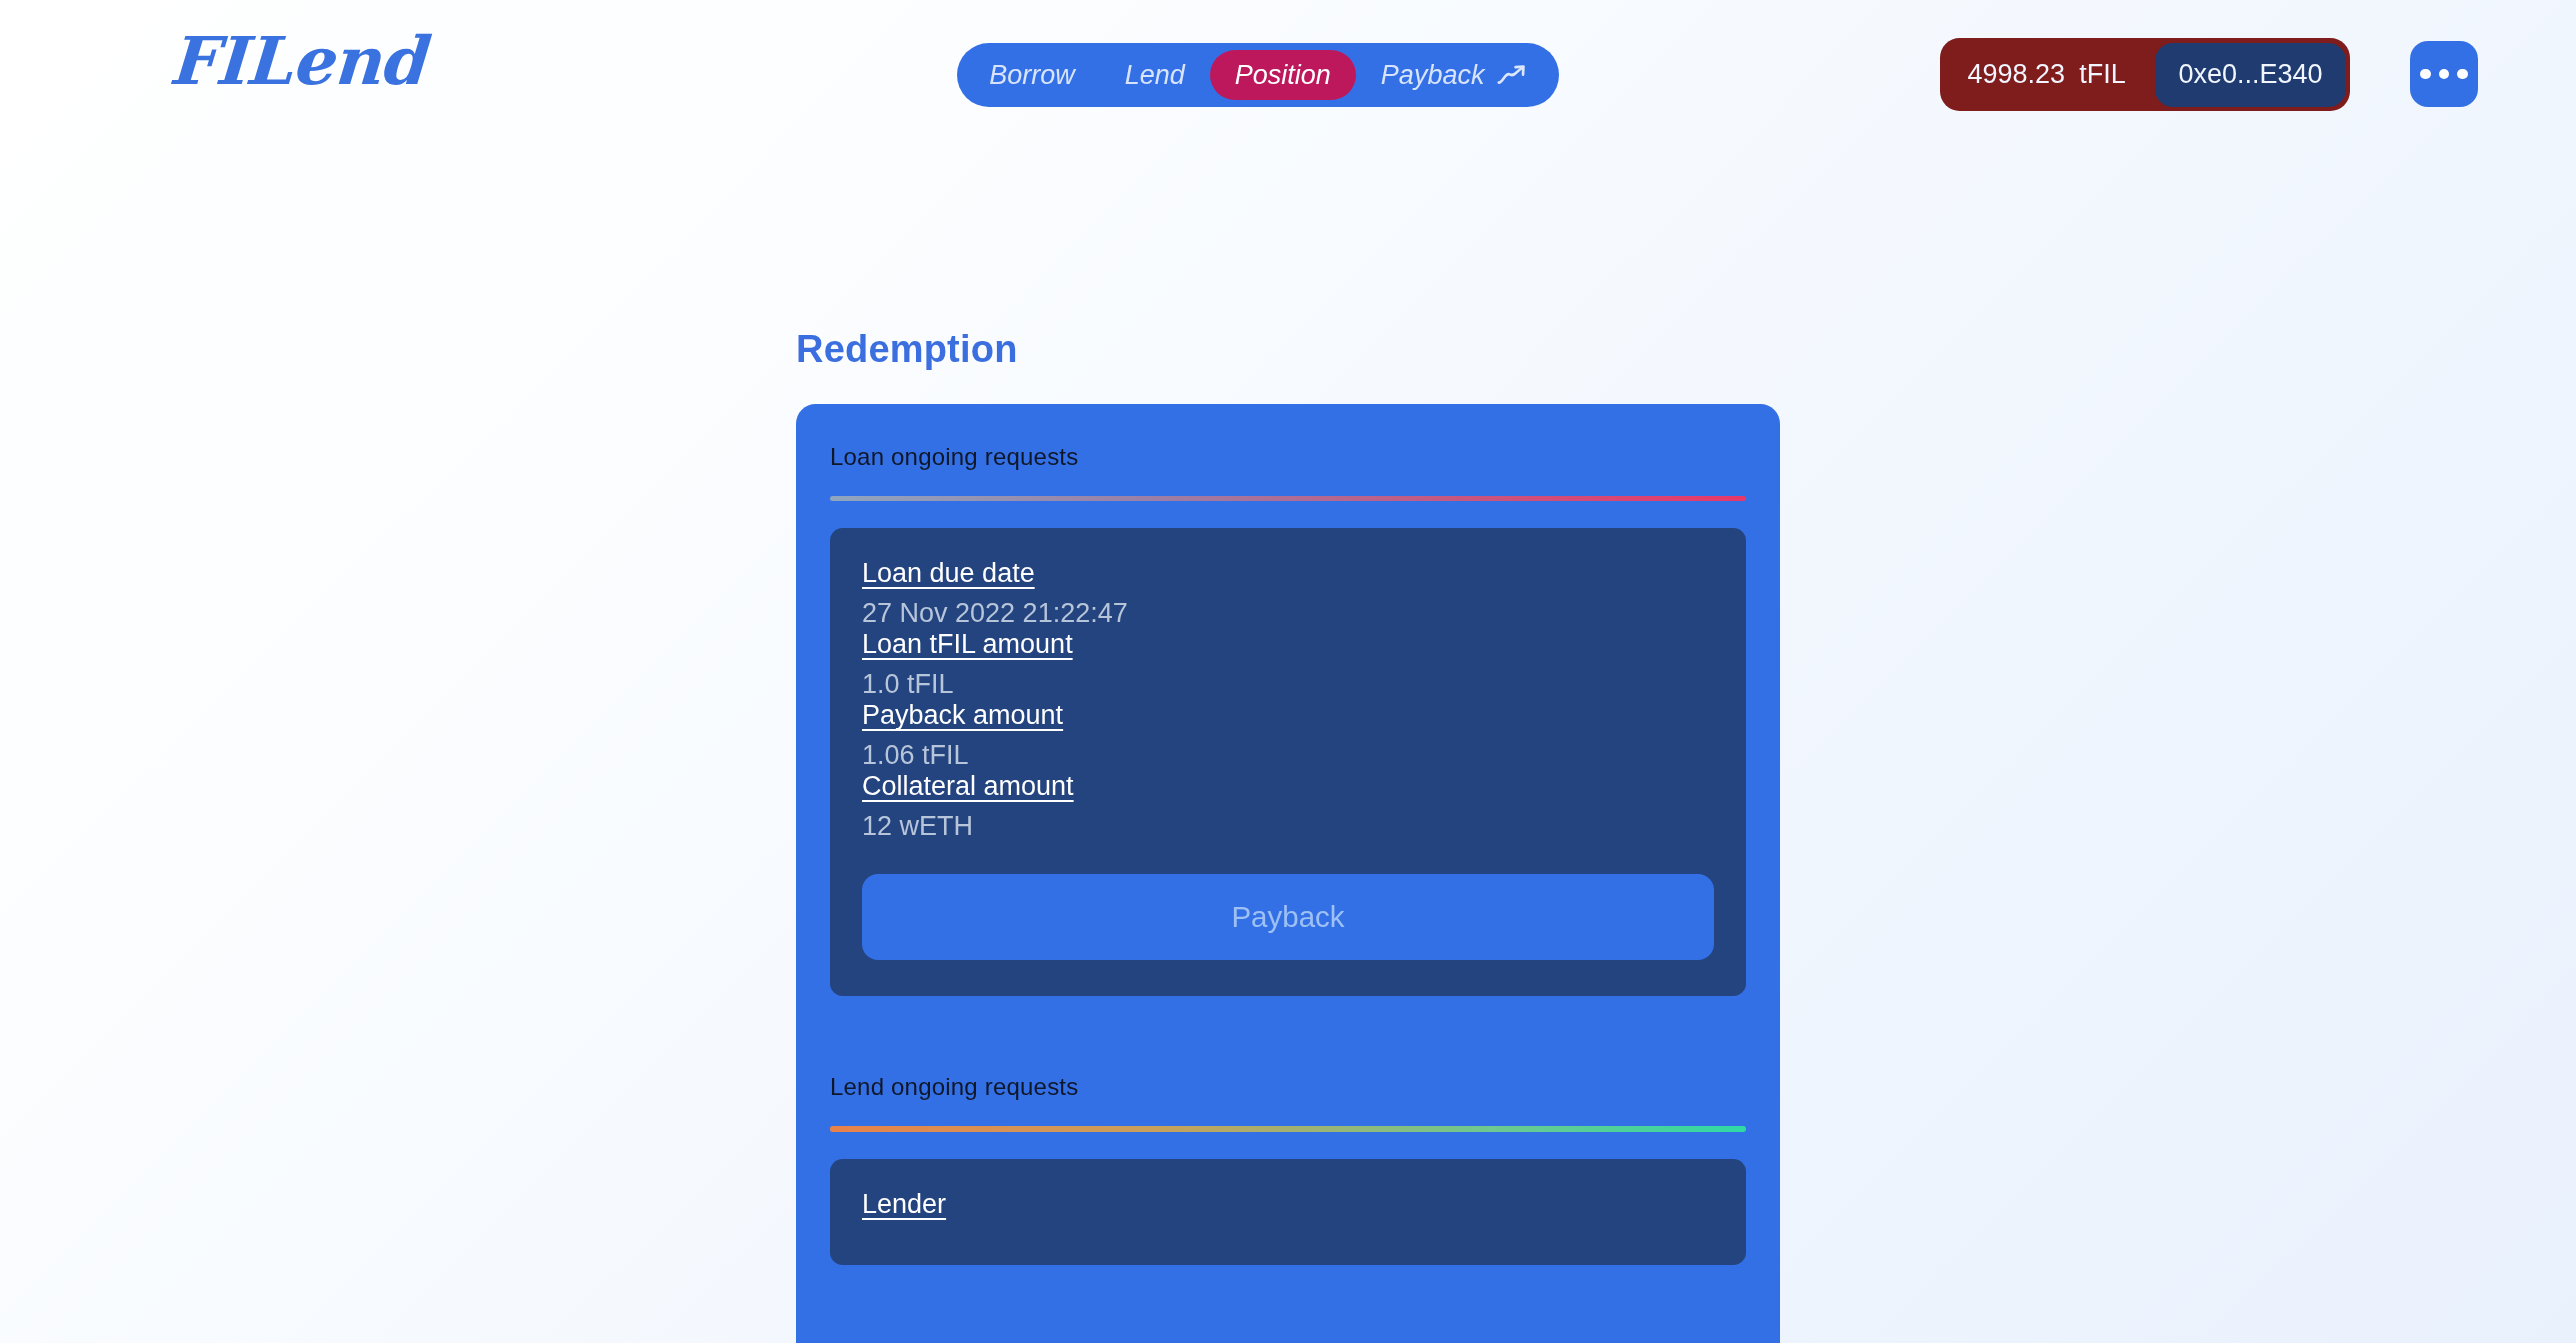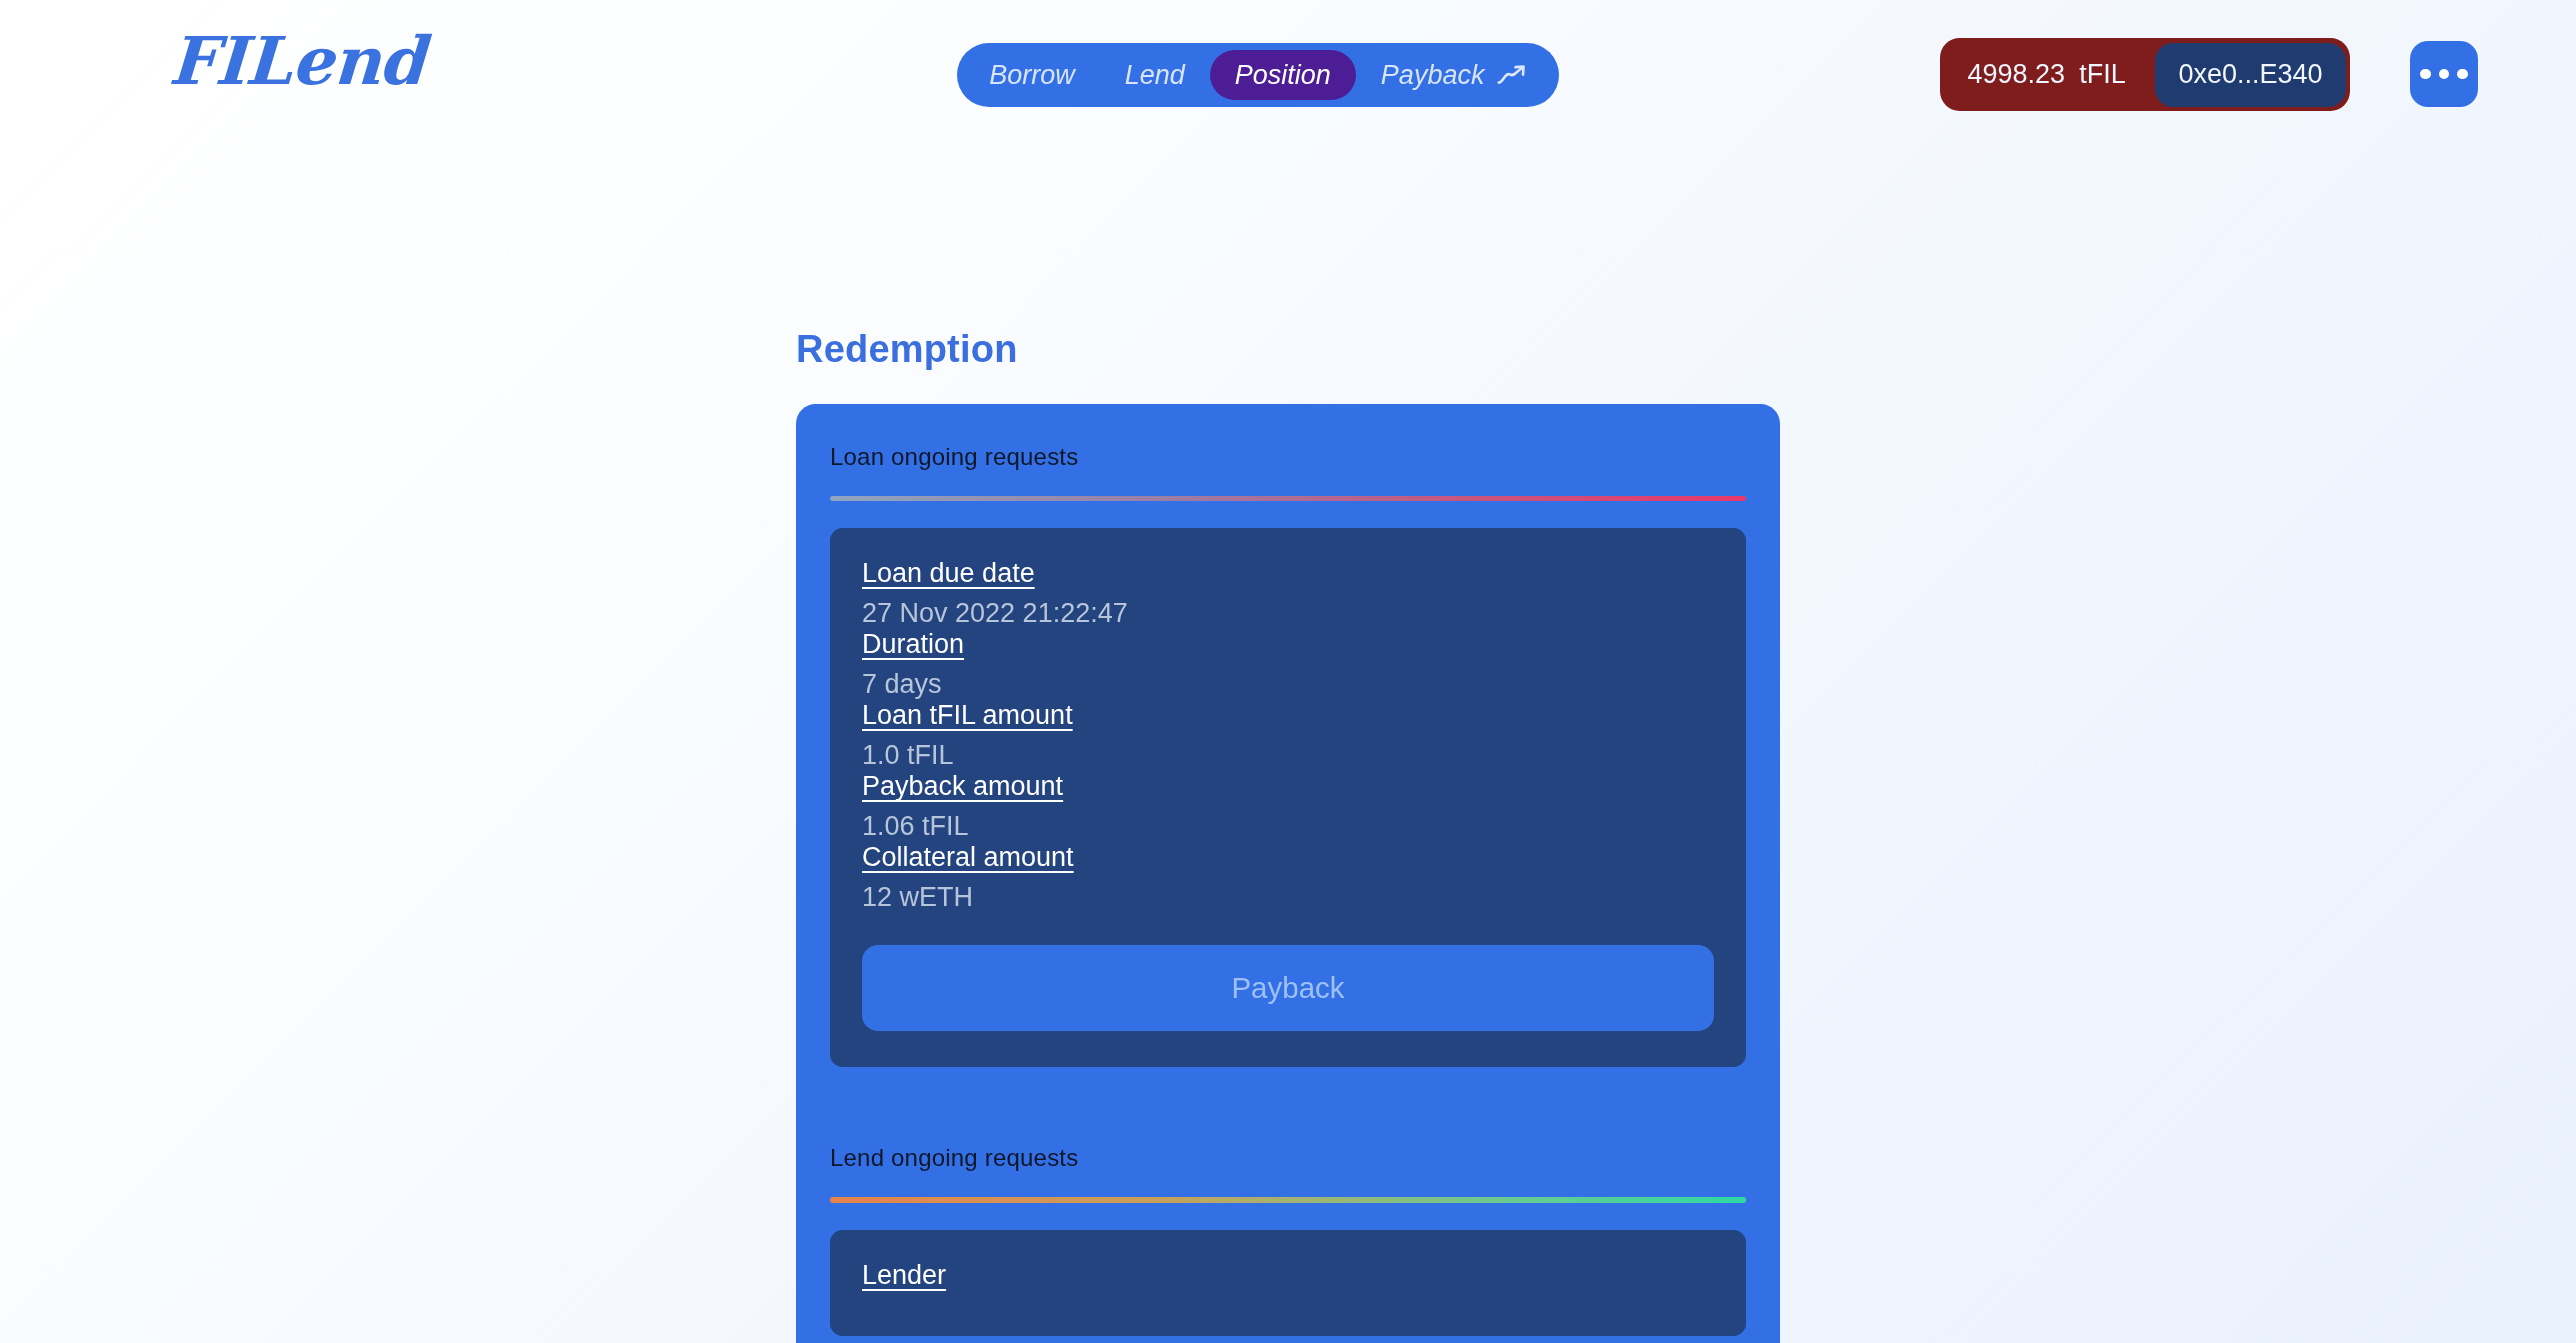--- a/index.html
+++ b/index.html
@@ -58,21 +58,21 @@
     display: flex;
     align-items: center;
     gap: 9px;
     border-radius: 25px;
     font-size: 27px;
     color: #d8e4fb;
     cursor: pointer;
     white-space: nowrap;
   }
   .nav-item.active {
-    background: #4c1d95;
+    background: #be185d;
     color: #ffffff;
   }
   .nav-item .trend-icon {
     display: inline-flex;
     align-items: center;
     margin-left: 3.6px;
   }
 
   
   .wallet {
@@ -259,24 +259,20 @@
   <div>
     <div class="section-title">Loan ongoing requests</div>
     <div class="divider loan"></div>
 
     <div class="detail-panel">
       <div>
         <div class="row-label">Loan due date</div>
         <div class="row-value">27 Nov 2022 21:22:47</div>
       </div>
       <div>
-        <div class="row-label">Duration</div>
-        <div class="row-value">7 days</div>
-      </div>
-      <div>
         <div class="row-label">Loan tFIL amount</div>
         <div class="row-value">1.0 tFIL</div>
       </div>
       <div>
         <div class="row-label">Payback amount</div>
         <div class="row-value">1.06 tFIL</div>
       </div>
       <div>
         <div class="row-label">Collateral amount</div>
         <div class="row-value">12 wETH</div>

